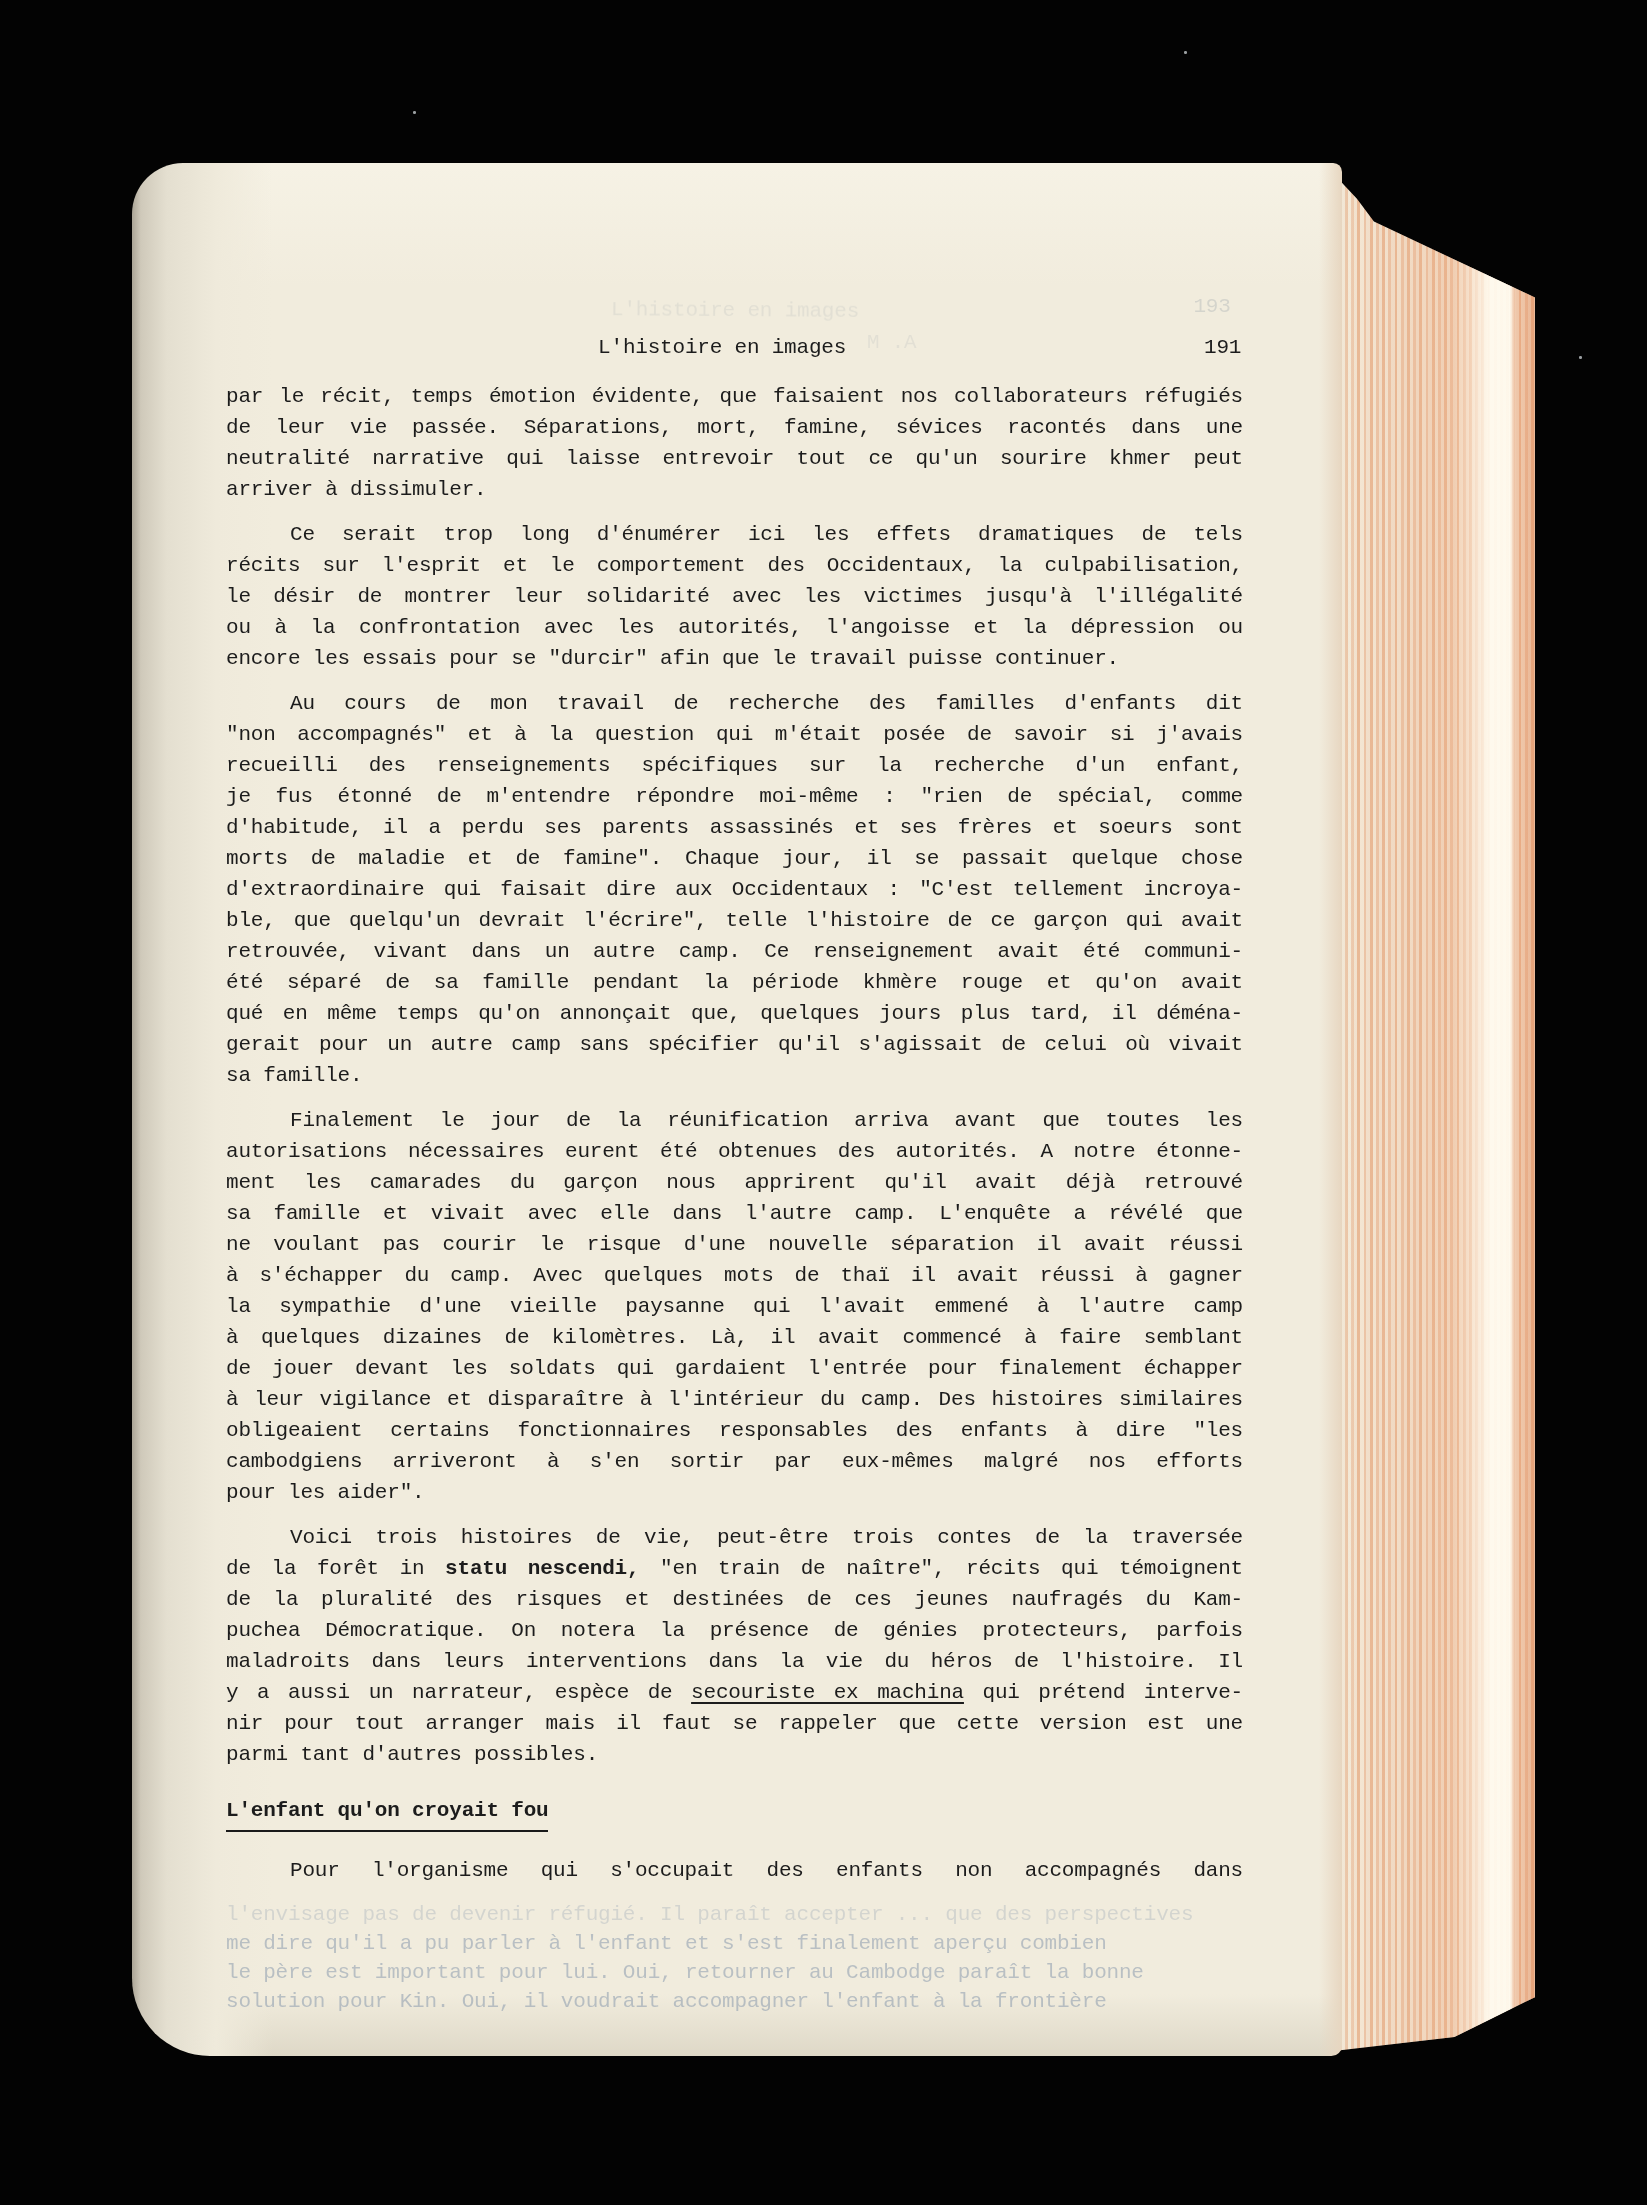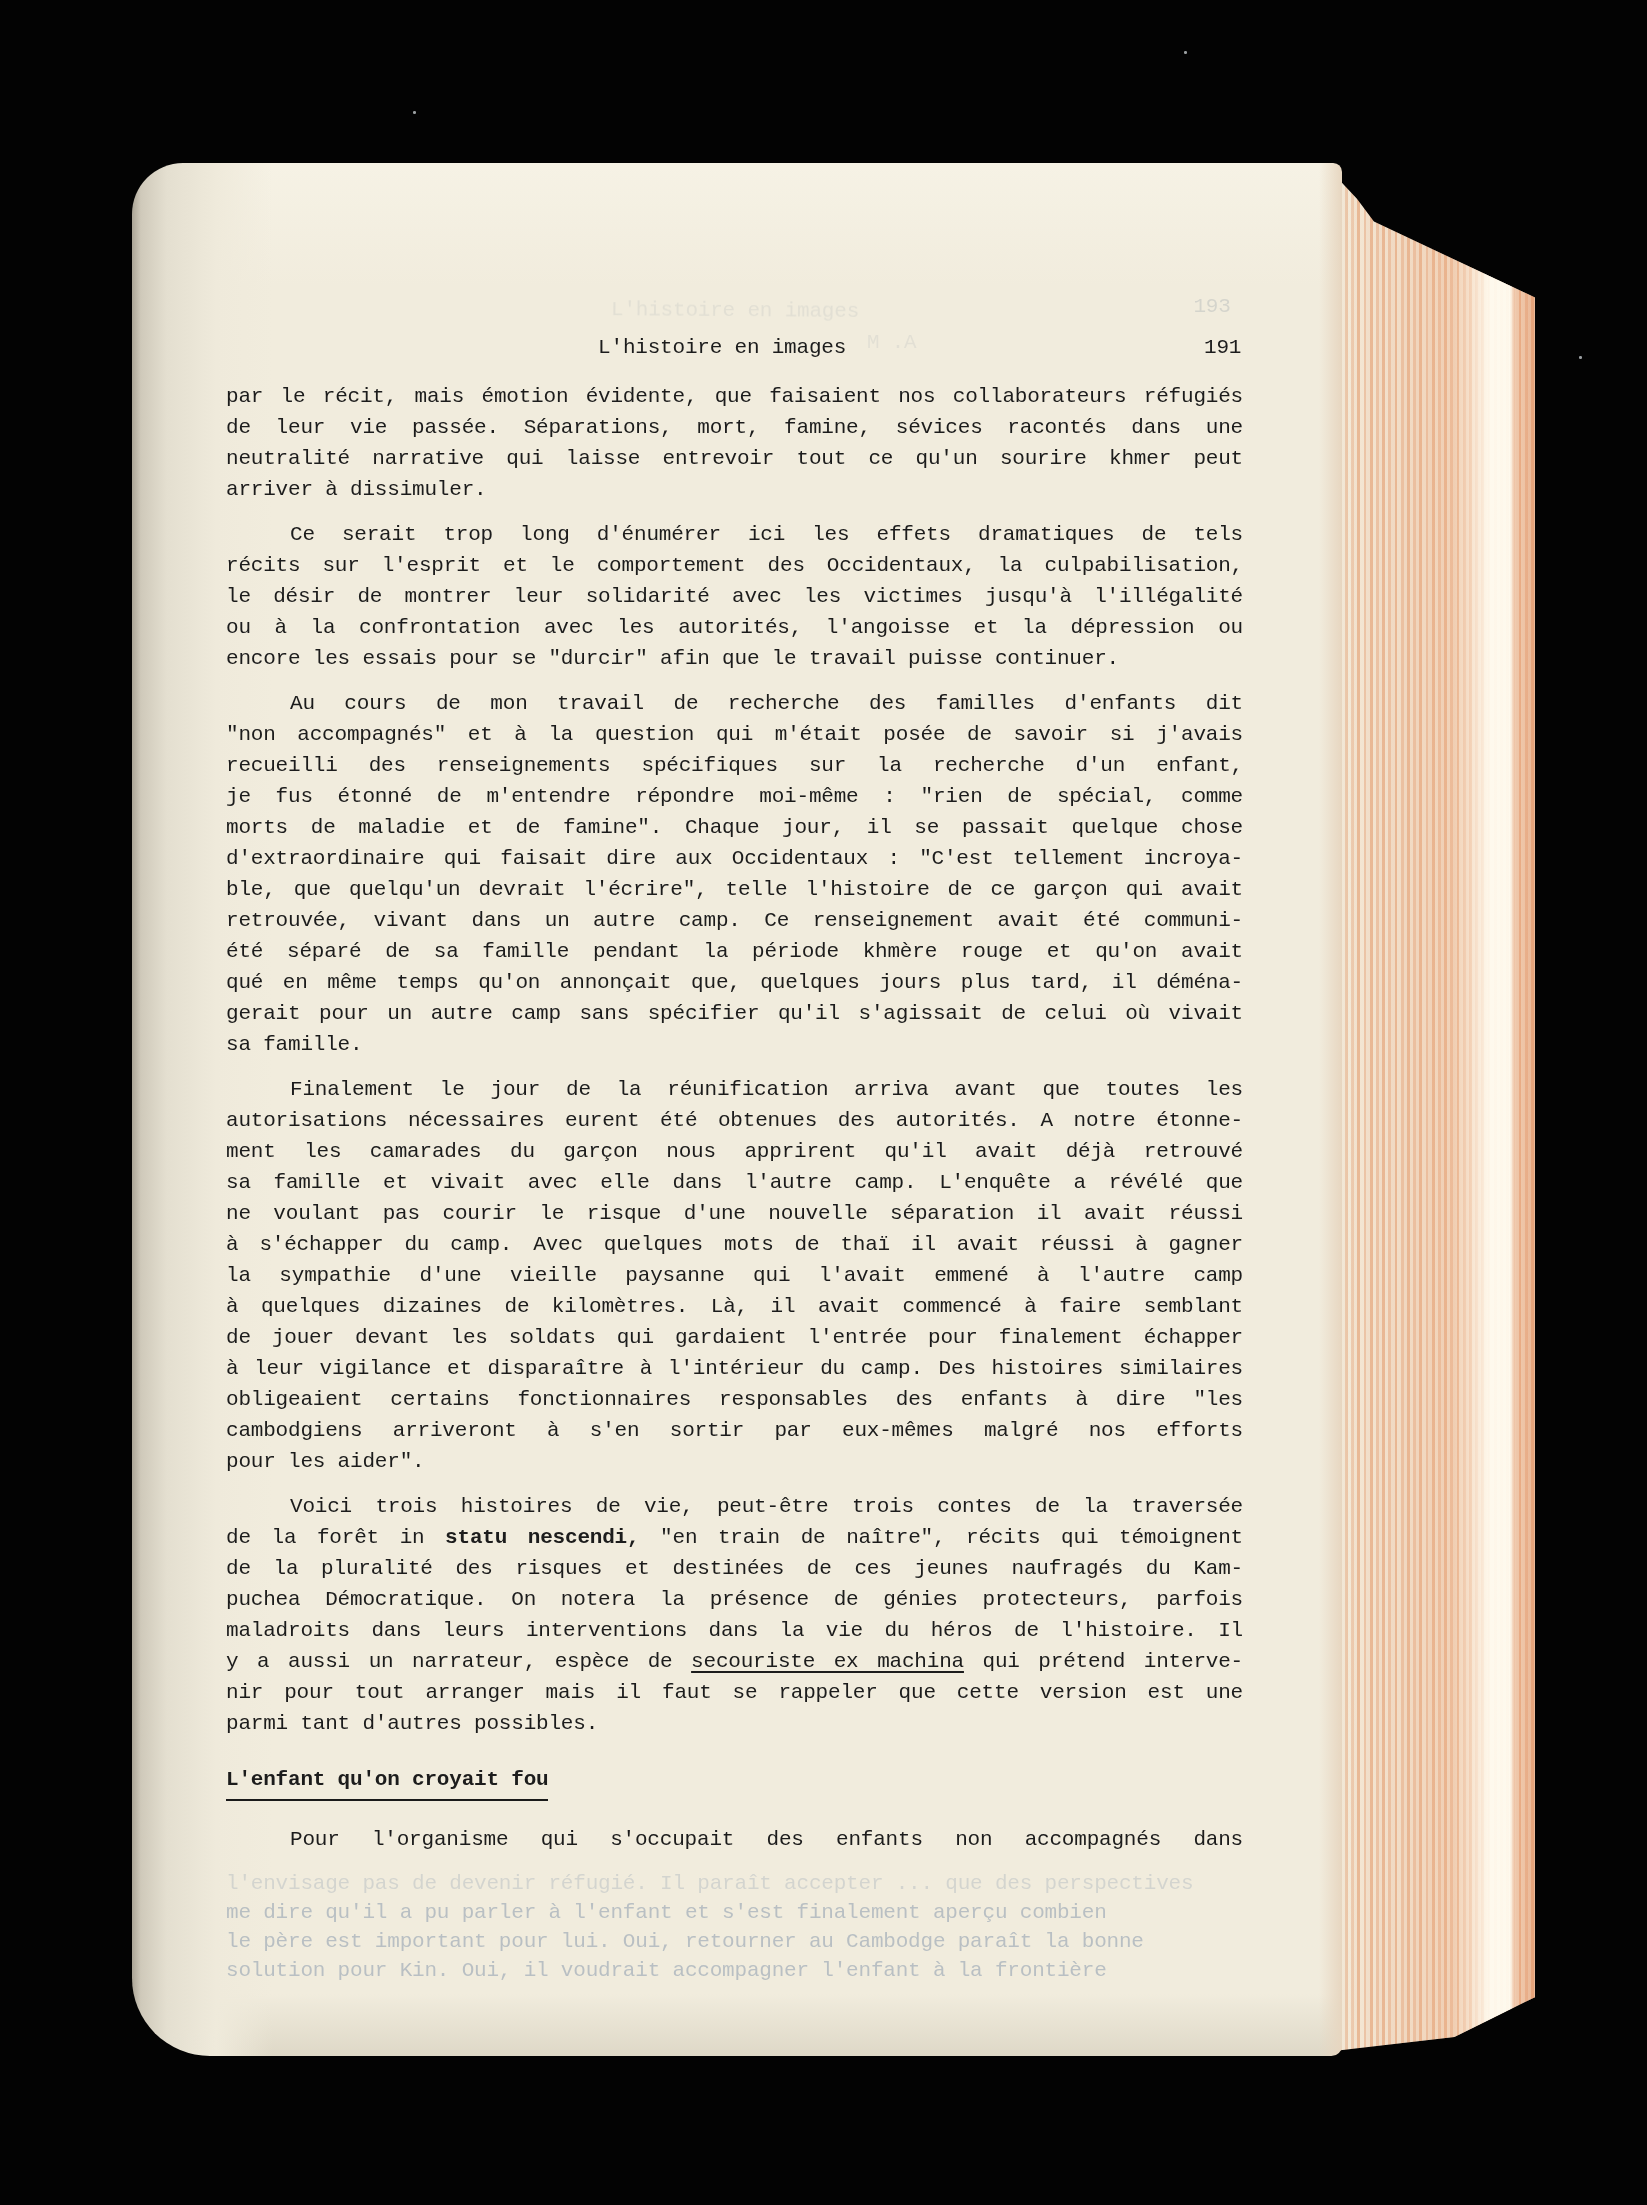--- a/index.html
+++ b/index.html
@@ -66,37 +66,38 @@
     <div class="header">
       <span class="ghost ghost-title">L'histoire en images</span>
       <span class="ghost ghost-author">A. M</span>
       <span class="ghost ghost-num">193</span>
       <span class="running-title">L'histoire en images</span>
       <span class="page-number">191</span>
     </div>
 
     <div id="body-text">
         <div class="para">
-          <div class="line">par le récit, mais émotion évidente, que faisaient nos collaborateurs réfugiés</div>
+          <div class="line">par le récit, temps émotion évidente, que faisaient nos collaborateurs réfugiés</div>
           <div class="line">de leur vie passée. Séparations, mort, famine, sévices racontés dans une</div>
           <div class="line">neutralité narrative qui laisse entrevoir tout ce qu'un sourire khmer peut</div>
           <div class="line last">arriver à dissimuler.</div>
         </div>
         <div class="para">
           <div class="line indent">Ce serait trop long d'énumérer ici les effets dramatiques de tels</div>
           <div class="line">récits sur l'esprit et le comportement des Occidentaux, la culpabilisation,</div>
           <div class="line">le désir de montrer leur solidarité avec les victimes jusqu'à l'illégalité</div>
           <div class="line">ou à la confrontation avec les autorités, l'angoisse et la dépression ou</div>
           <div class="line last">encore les essais pour se "durcir" afin que le travail puisse continuer.</div>
         </div>
         <div class="para">
           <div class="line indent">Au cours de mon travail de recherche des familles d'enfants dit</div>
           <div class="line">"non accompagnés" et à la question qui m'était posée de savoir si j'avais</div>
           <div class="line">recueilli des renseignements spécifiques sur la recherche d'un enfant,</div>
           <div class="line">je fus étonné de m'entendre répondre moi-même : "rien de spécial, comme</div>
+          <div class="line">d'habitude, il a perdu ses parents assassinés et ses frères et soeurs sont</div>
           <div class="line">morts de maladie et de famine". Chaque jour, il se passait quelque chose</div>
           <div class="line">d'extraordinaire qui faisait dire aux Occidentaux : "C'est tellement incroya-</div>
           <div class="line">ble, que quelqu'un devrait l'écrire", telle l'histoire de ce garçon qui avait</div>
           <div class="line">retrouvée, vivant dans un autre camp. Ce renseignement avait été communi-</div>
           <div class="line">été séparé de sa famille pendant la période khmère rouge et qu'on avait</div>
           <div class="line">qué en même temps qu'on annonçait que, quelques jours plus tard, il déména-</div>
           <div class="line">gerait pour un autre camp sans spécifier qu'il s'agissait de celui où vivait</div>
           <div class="line last">sa famille.</div>
         </div>
         <div class="para">

